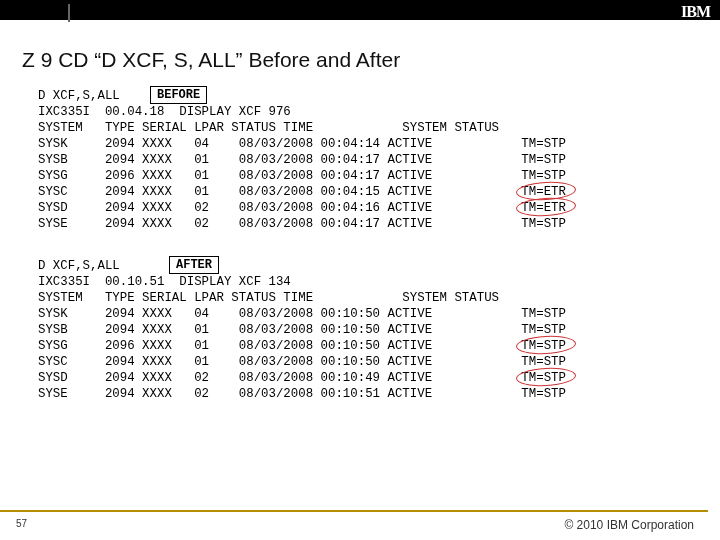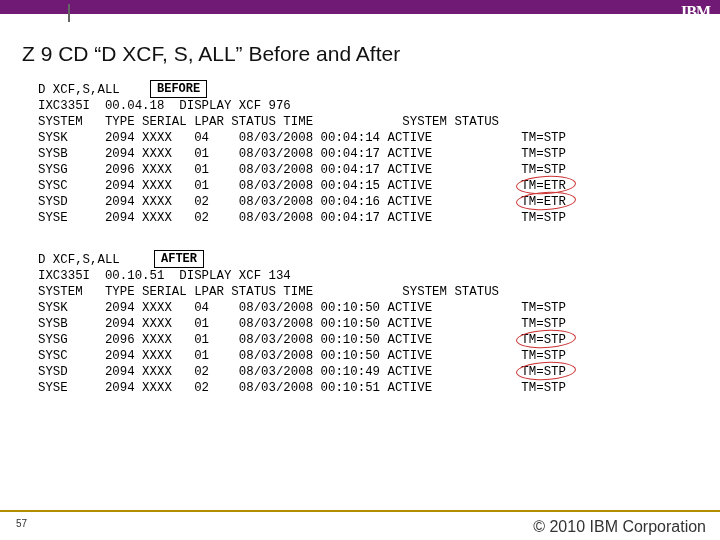--- a/index.html
+++ b/index.html
@@ -1,50 +1,50 @@
 <!DOCTYPE html>
 <html><head>
 <meta charset="utf-8">
 <style>
   html,body{margin:0;padding:0;width:720px;height:540px;background:#fff;font-family:Arial,Helvetica,sans-serif;overflow:hidden;position:relative}
-  .topbar{height:14px;background:#701a75;position:relative}
+  .topbar{height:20px;background:#000000;position:relative}
   .topbar .sep{position:absolute;left:68px;top:4px;width:2px;height:18px;background:#666}
   .topbar .logo{position:absolute;right:10px;top:3px;color:#fff;font-family:Georgia,serif;font-weight:bold;font-size:16px;letter-spacing:-1px}
   h1.title{font-size:21px;font-weight:normal;color:#111;margin:28px 0 10px 22px}
   .panel{margin:0 14px 8px 22px;position:relative}
   .label{position:absolute;left:128px;top:-2px;font-family:"Courier New",monospace;font-size:12px;font-weight:bold;padding:1px 6px;border:1px solid #000;background:#fff}
   pre.term{font-family:"Courier New",monospace;font-size:12.4px;line-height:16px;margin:16px;white-space:pre;color:#000}
   .hdr{display:inline-block}
   .row{display:block}
   .sfx{position:relative;display:inline-block}
   .circ{position:absolute;left:-5px;top:-2px;width:58px;height:16px;border:1.5px solid #c33;border-radius:50%;pointer-events:none;transform:rotate(-3deg)}
-  .footer{position:absolute;left:0;right:0;bottom:0;height:28px;border-top:2px solid #b38f00}
+  .footer{position:absolute;left:0;right:12px;bottom:0;height:28px;border-top:2px solid #b38f00}
   .footer .pg{position:absolute;left:16px;top:6px;font-size:10px;color:#333}
-  .footer .cp{position:absolute;right:14px;top:6px;font-size:16px;color:#333}
+  .footer .cp{position:absolute;right:14px;top:6px;font-size:12px;color:#333}
 </style>
 </head>
 <body>
 
 <div class="topbar">
   <div class="sep"></div>
   <div class="logo">IBM</div>
 </div>
 
 <h1 class="title">Z 9 CD “D XCF, S, ALL” Before and After</h1>
 
 <div class="panel">
   <div class="label">BEFORE</div>
   <pre class="term" id="before-pre"><span class="hdr">D XCF,S,ALL</span>
 <span class="hdr">IXC335I  00.04.18  DISPLAY XCF 976</span>
 <span class="hdr">SYSTEM   TYPE SERIAL LPAR STATUS TIME            SYSTEM STATUS</span>
 <span class="row">SYSK     2094 XXXX   04    08/03/2008 00:04:14 ACTIVE            <span class="sfx">TM=STP</span></span><span class="row">SYSB     2094 XXXX   01    08/03/2008 00:04:17 ACTIVE            <span class="sfx">TM=STP</span></span><span class="row">SYSG     2096 XXXX   01    08/03/2008 00:04:17 ACTIVE            <span class="sfx">TM=STP</span></span><span class="row">SYSC     2094 XXXX   01    08/03/2008 00:04:15 ACTIVE            <span class="sfx">TM=ETR<span class="circ"></span></span></span><span class="row">SYSD     2094 XXXX   02    08/03/2008 00:04:16 ACTIVE            <span class="sfx">TM=ETR<span class="circ"></span></span></span><span class="row">SYSE     2094 XXXX   02    08/03/2008 00:04:17 ACTIVE            <span class="sfx">TM=STP</span></span></pre>
 </div>
 
 <div class="panel" style="margin-top:26px">
-  <div class="label" style="left:132px">AFTER</div>
+  <div class="label" style="left:147px">AFTER</div>
   <pre class="term" id="after-pre"><span class="hdr">D XCF,S,ALL</span>
 <span class="hdr">IXC335I  00.10.51  DISPLAY XCF 134</span>
 <span class="hdr">SYSTEM   TYPE SERIAL LPAR STATUS TIME            SYSTEM STATUS</span>
 <span class="row">SYSK     2094 XXXX   04    08/03/2008 00:10:50 ACTIVE            <span class="sfx">TM=STP</span></span><span class="row">SYSB     2094 XXXX   01    08/03/2008 00:10:50 ACTIVE            <span class="sfx">TM=STP</span></span><span class="row">SYSG     2096 XXXX   01    08/03/2008 00:10:50 ACTIVE            <span class="sfx">TM=STP<span class="circ"></span></span></span><span class="row">SYSC     2094 XXXX   01    08/03/2008 00:10:50 ACTIVE            <span class="sfx">TM=STP</span></span><span class="row">SYSD     2094 XXXX   02    08/03/2008 00:10:49 ACTIVE            <span class="sfx">TM=STP<span class="circ"></span></span></span><span class="row">SYSE     2094 XXXX   02    08/03/2008 00:10:51 ACTIVE            <span class="sfx">TM=STP</span></span></pre>
 </div>
 
 <div class="footer">
   <span class="pg">57</span>
   <span class="cp">© 2010 IBM Corporation</span>
 </div>

